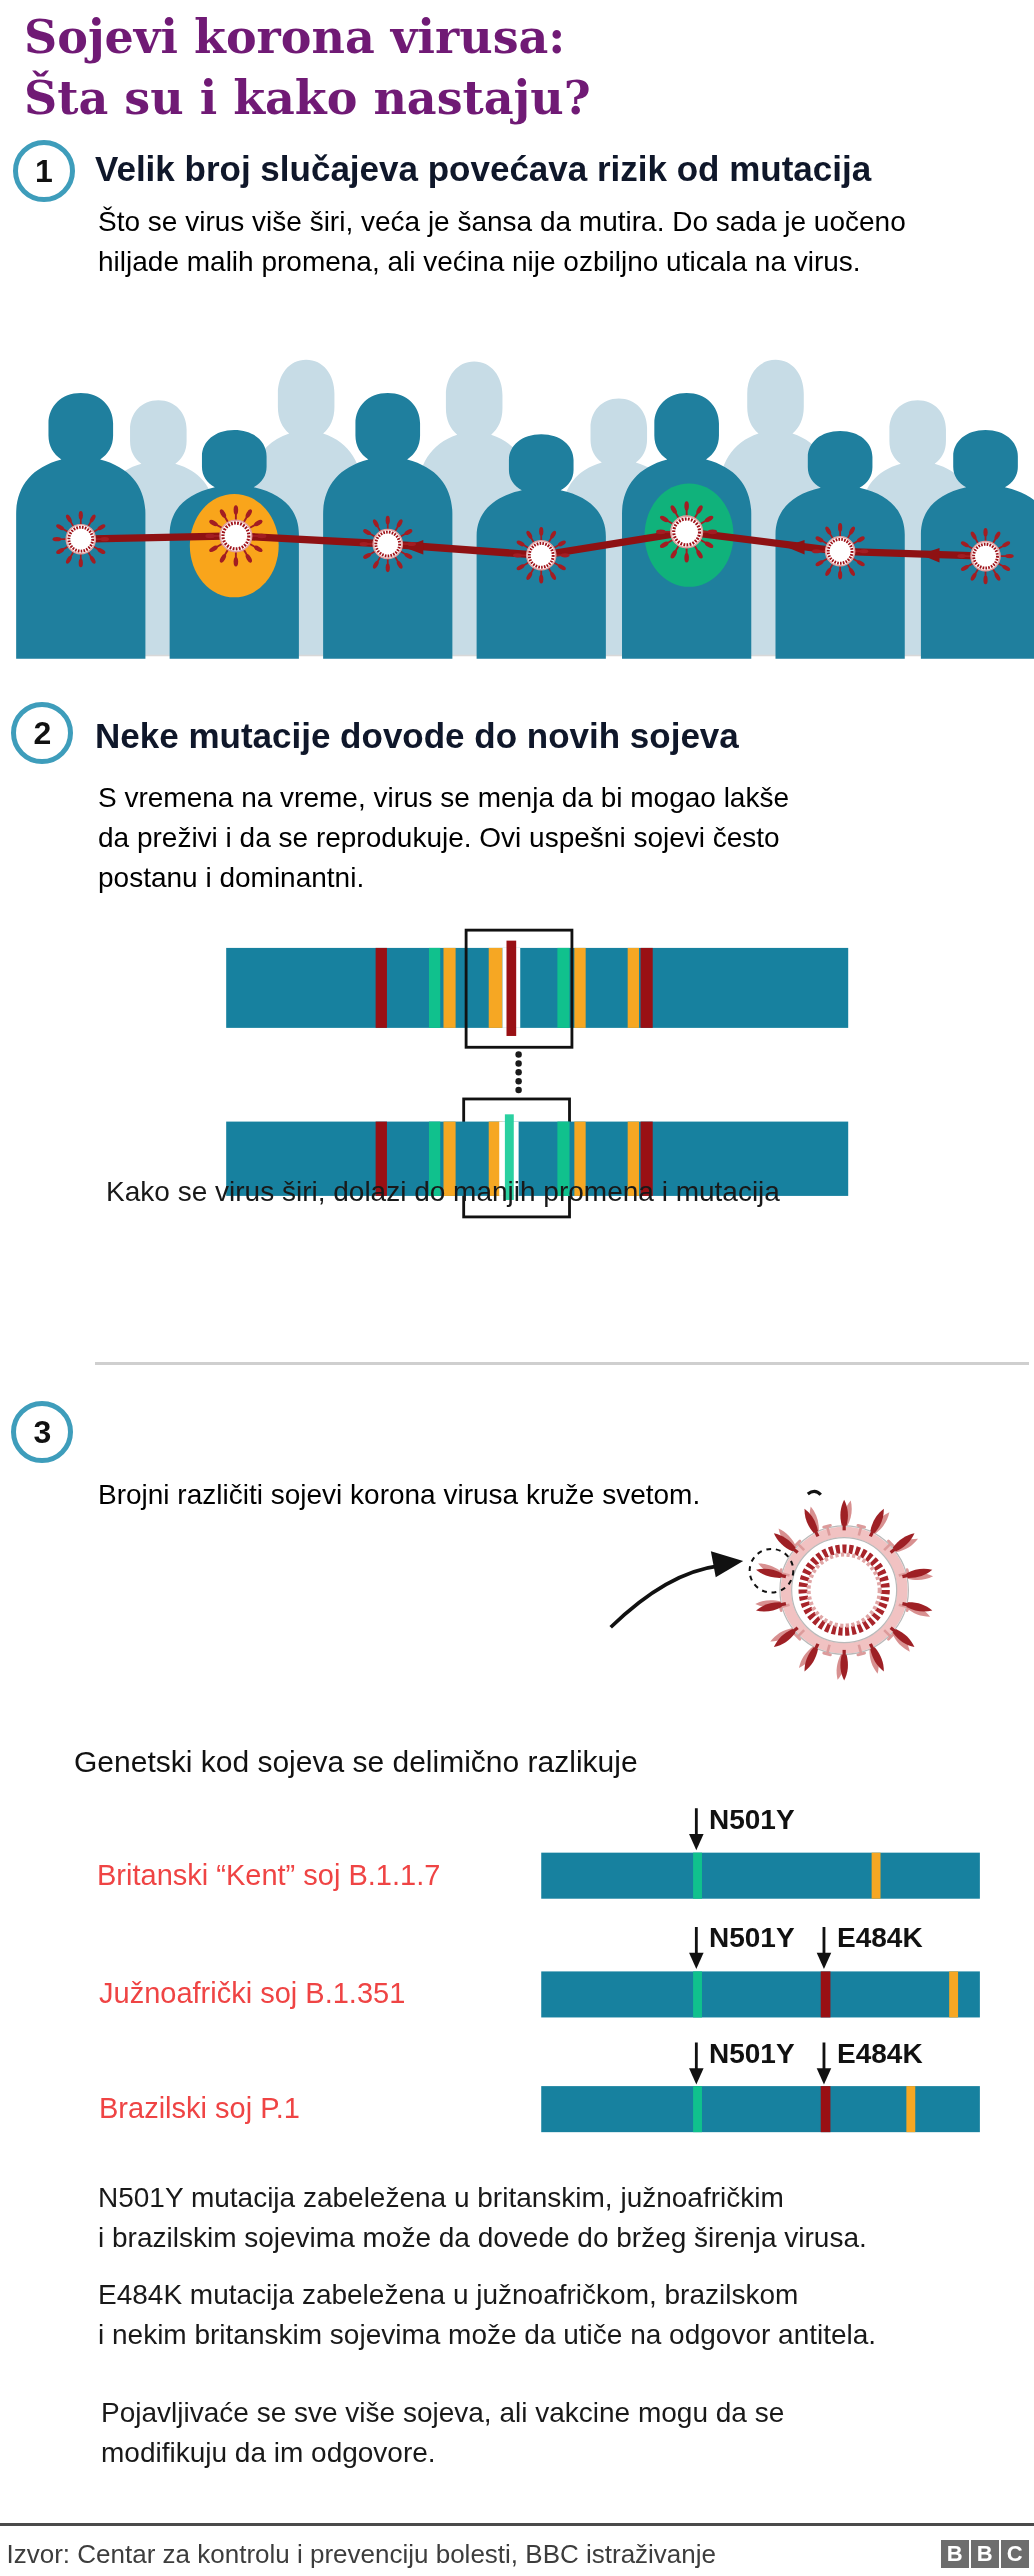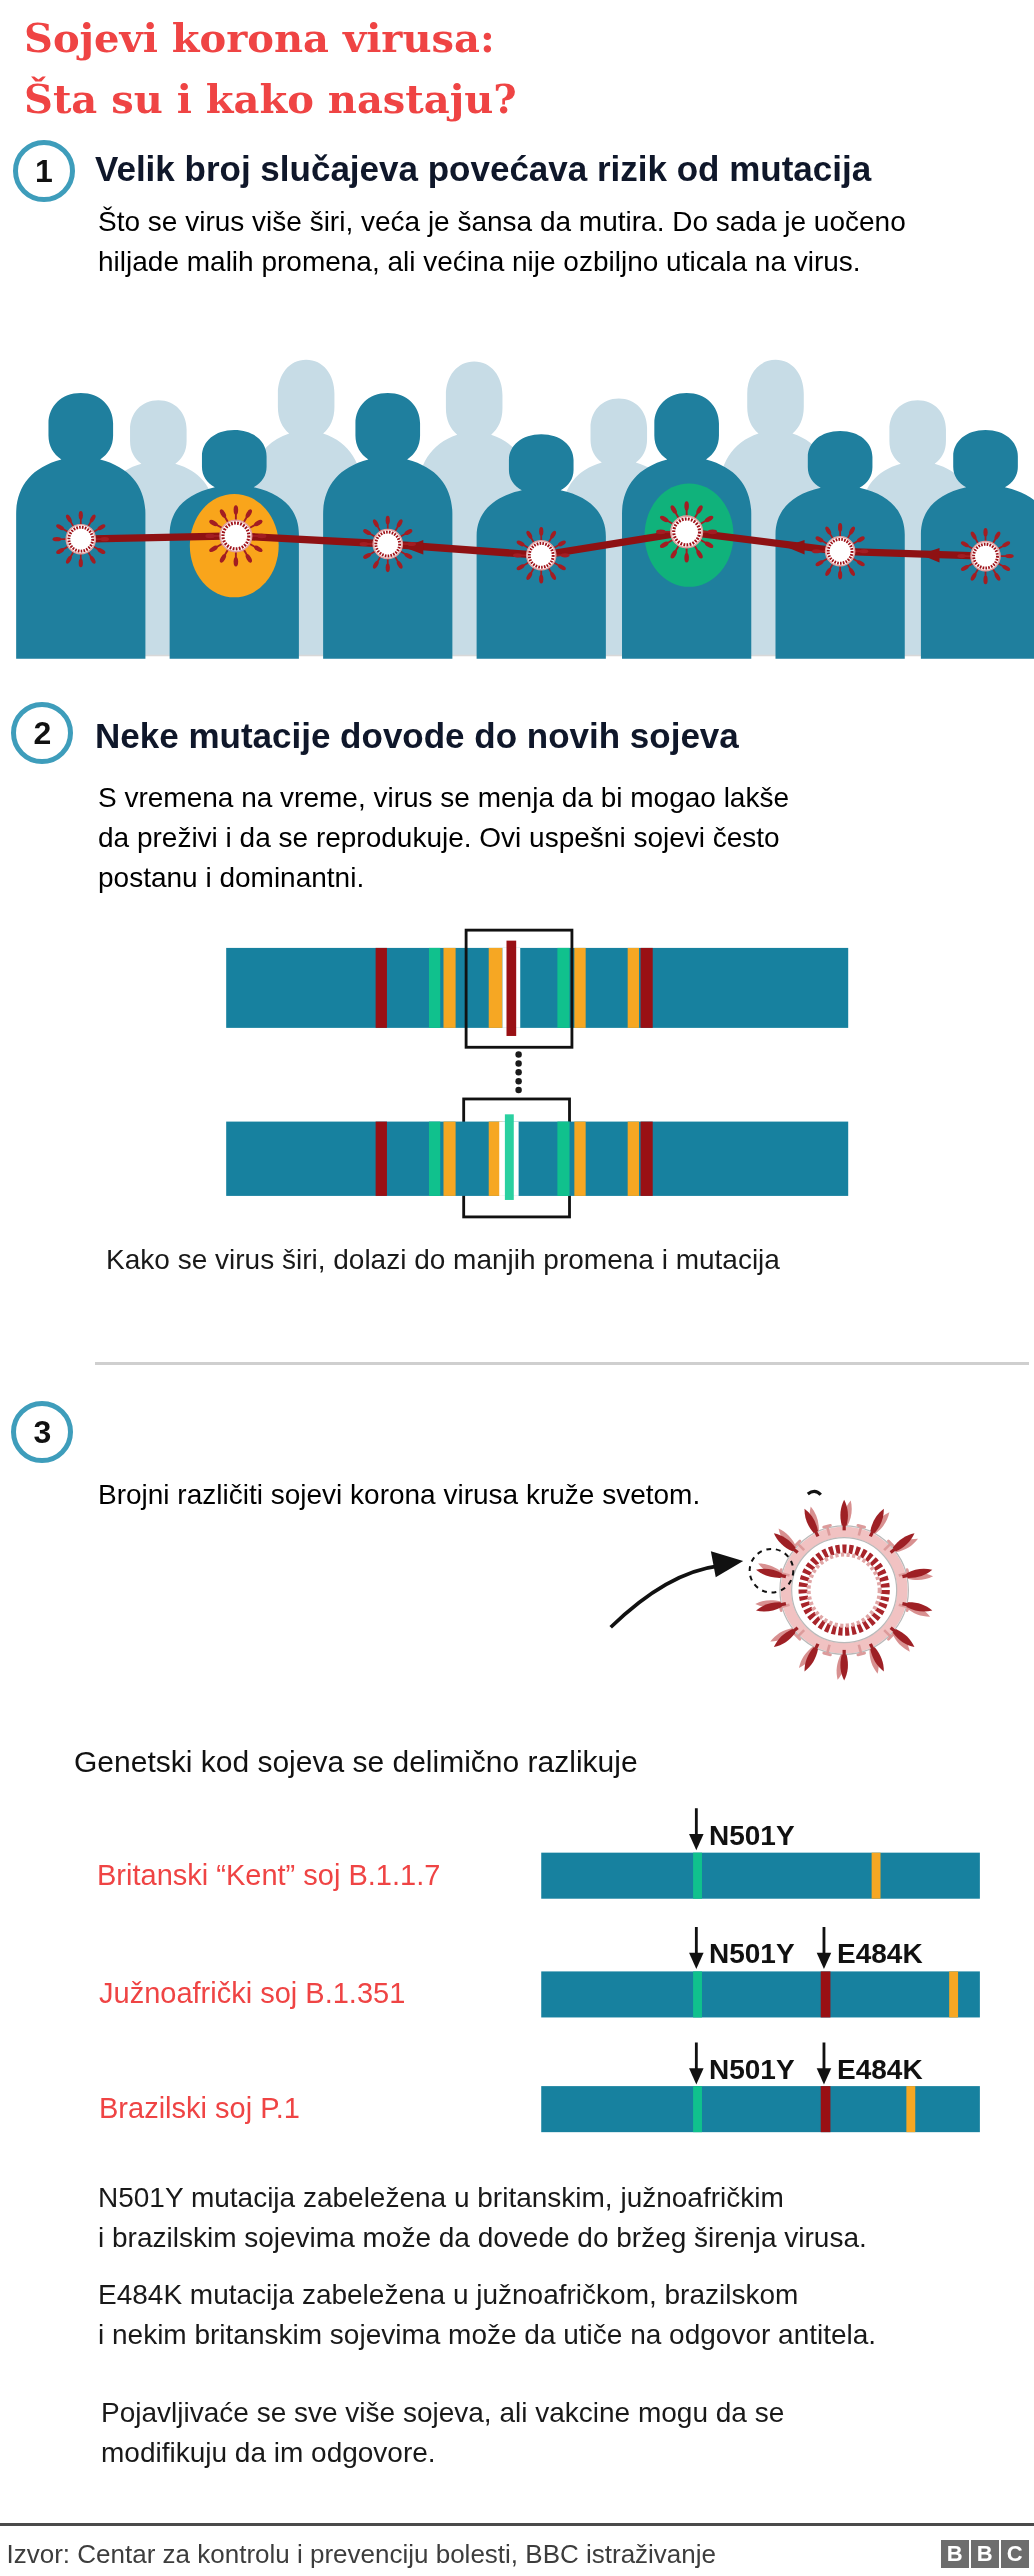--- a/index.html
+++ b/index.html
@@ -1,30 +1,30 @@
 <!DOCTYPE html>
 <html style="font-size:13px"><head>
 <meta charset="utf-8">
 <style>
   html,body{margin:0;padding:0;background:#ffffff;}
   #page{position:relative;width:1034px;height:2576px;background:#fff;overflow:hidden;
         font-family:"Liberation Sans","DejaVu Sans",sans-serif;color:#191919;}
   .abs{position:absolute;}
   .title{left:24px;top:6.5px;font-family:"DejaVu Serif","Liberation Serif",serif;
-         font-weight:700;font-size:40px;line-height:61px;color:#ef4444;white-space:pre-line;}
+         font-weight:700;font-size:46px;line-height:61px;color:#701a75;white-space:pre-line;}
   .stepnum{width:52px;height:52px;border:5.7px solid #3e9dbb;border-radius:50%;
            display:flex;align-items:center;justify-content:center;
            font-size:32px;font-weight:700;color:#111;box-sizing:content-box;background:#fff;}
   .stepheading{font-size:35px;font-weight:700;color:#0f172a;white-space:nowrap;}
   .bodytext{font-size:28px;line-height:40px;color:#000000;white-space:pre-line;}
-  .caption{left:0;top:1244px;width:886px;text-align:center;font-size:28px;color:#191919;}
+  .caption{left:0;top:1176px;width:886px;text-align:center;font-size:28px;color:#191919;}
   .divider{left:95px;top:1362px;width:934px;height:3.2px;background:#cfcfcf;}
   .strainhead{left:74px;top:1745px;font-size:30px;color:#111;}
   .strainlabel{font-size:29px;color:#ef4444;white-space:nowrap;}
-  .mutlabel{font-size:28px;font-weight:700;color:#111;white-space:nowrap;margin-top:16px;}
+  .mutlabel{font-size:28px;font-weight:700;color:#111;white-space:nowrap;}
   .note{left:98px;font-size:28px;line-height:40px;color:#191919;white-space:pre-line;}
   .footdivider{left:0;top:2523px;width:1034px;height:3.2px;background:#4a4a4a;}
   .source{left:6.5px;top:2539px;font-size:26px;color:#3d3d3d;}
   .bbc{top:2540px;width:27.5px;height:27.5px;background:#6d6d6d;color:#fff;
        display:flex;align-items:center;justify-content:center;
        font-size:22px;font-weight:700;}
   svg.art{position:absolute;left:0;top:0;}
 </style>
 </head>
 <body>

